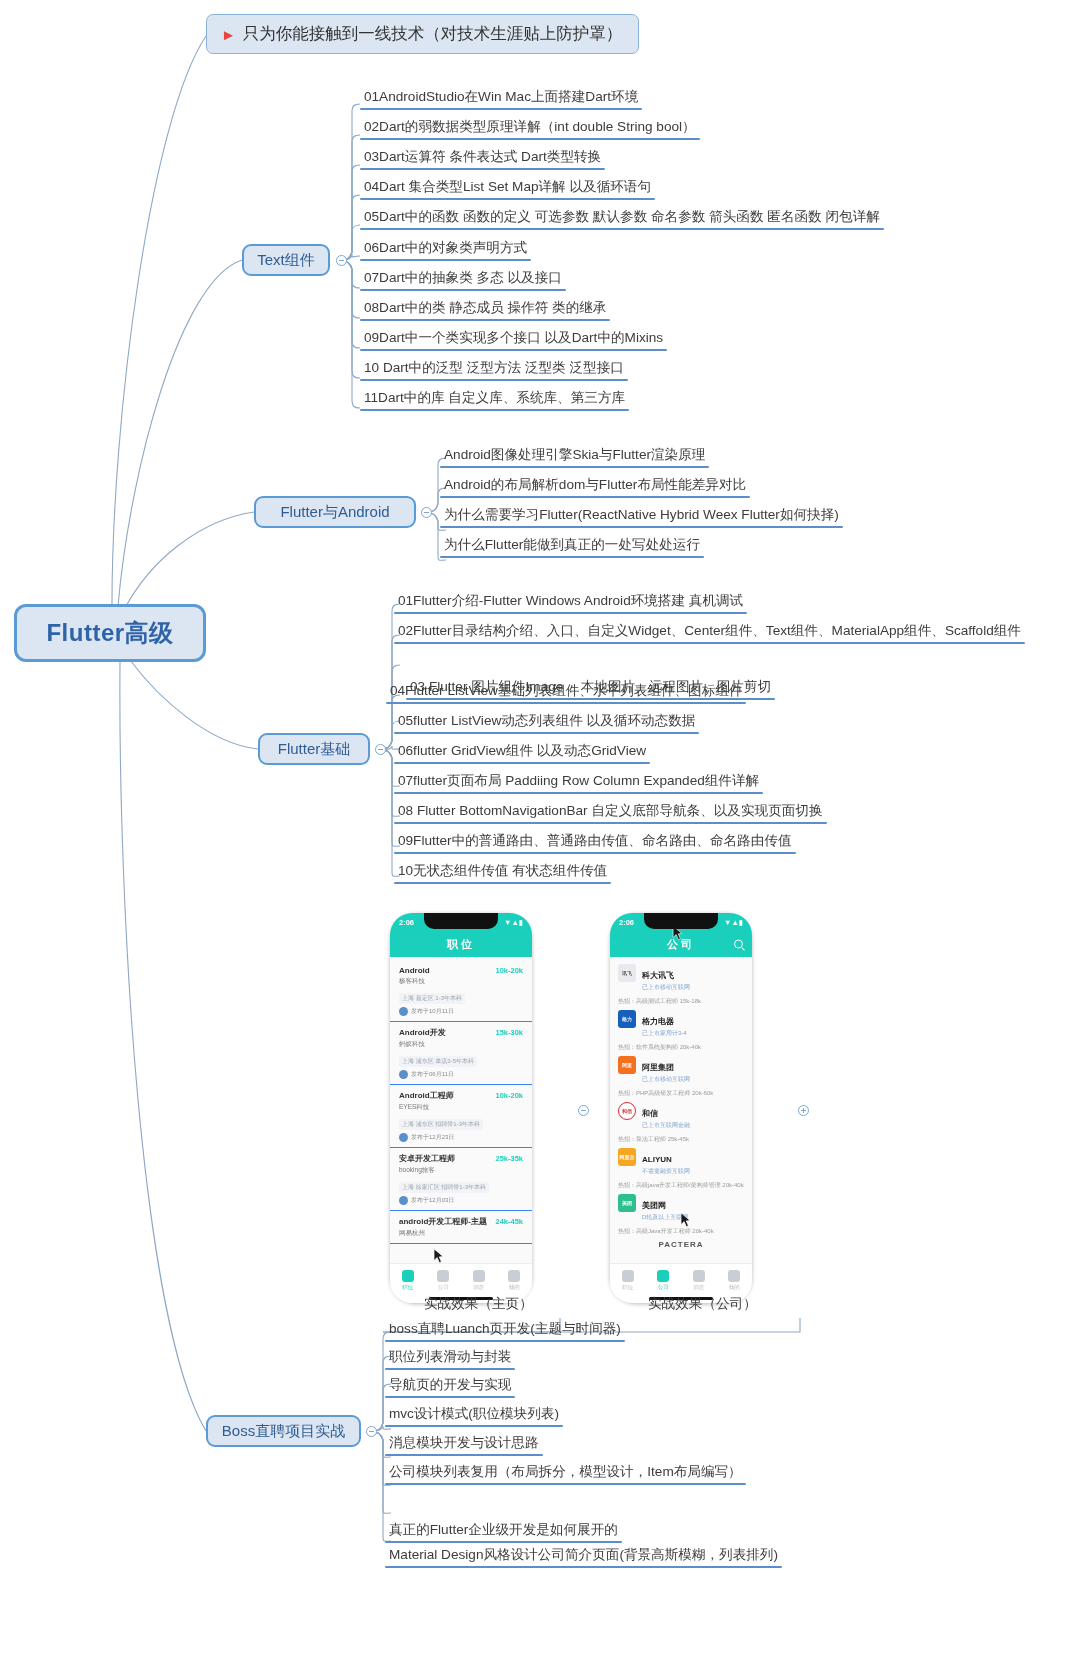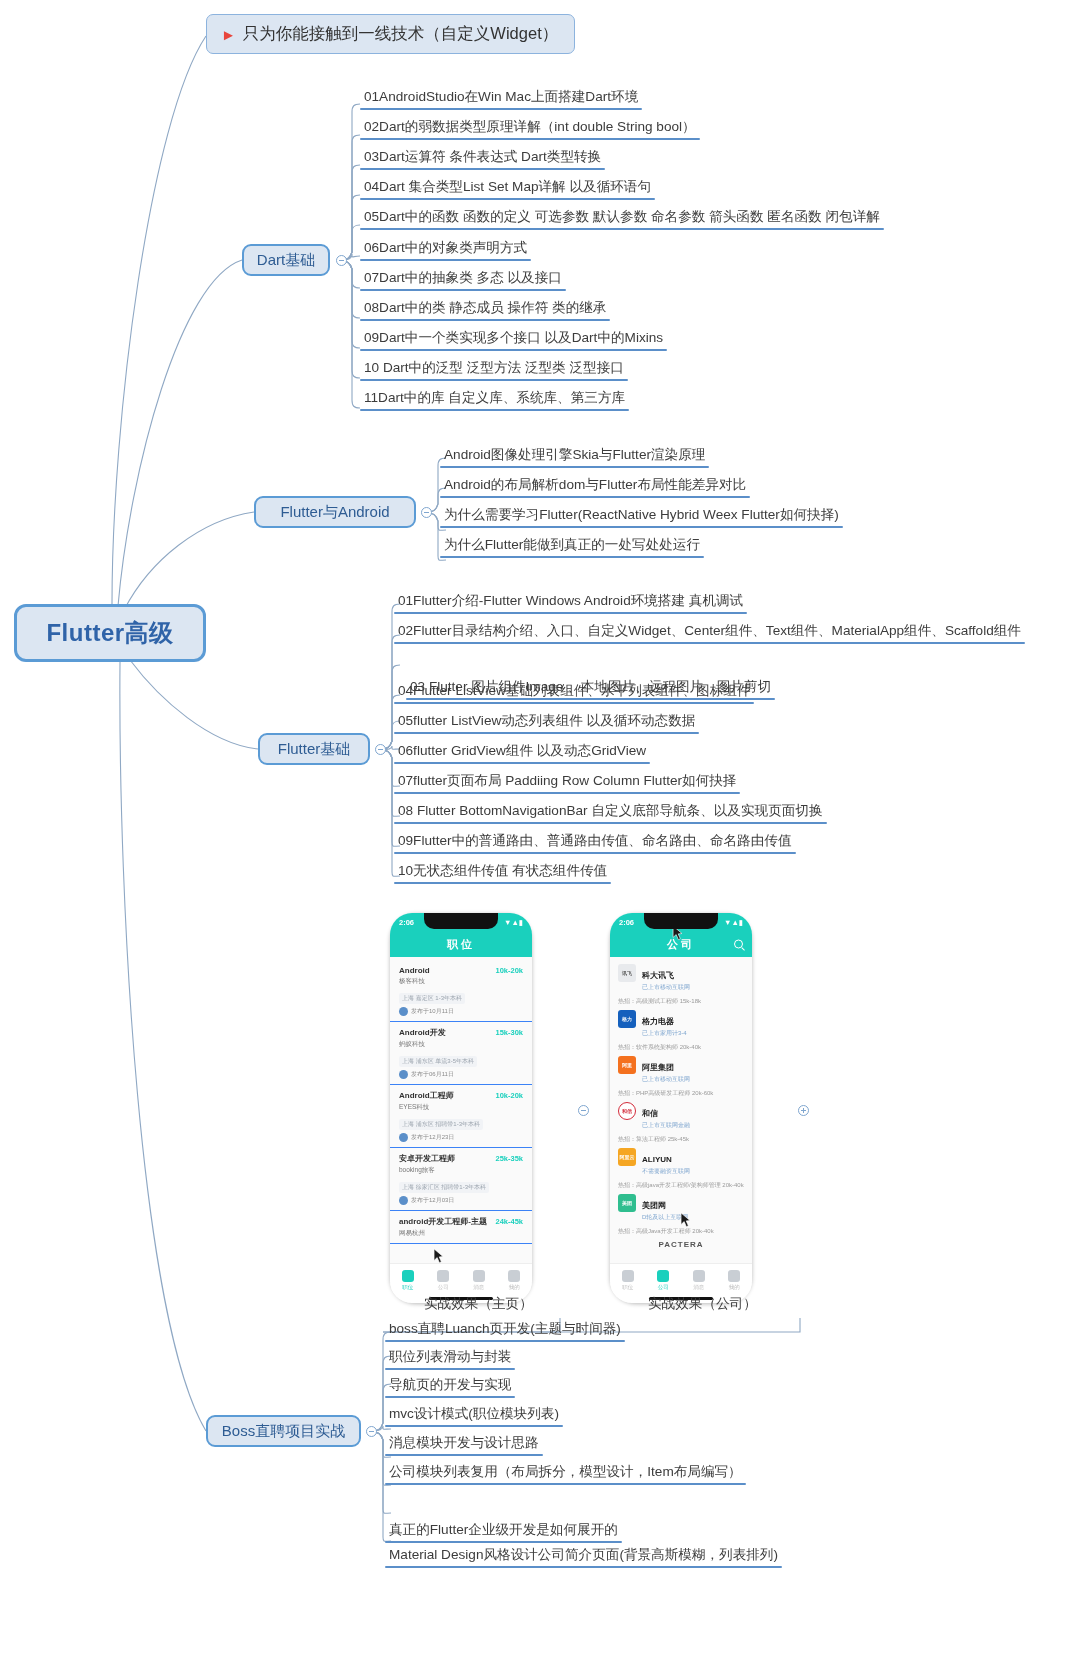--- a/index.html
+++ b/index.html
@@ -226,25 +226,25 @@
       <path d="M383,1332 L800,1332 L800,1318"></path>
     </g>
   </svg>
 
   <div class="node root">
     <span>Flutter高级</span>
   </div>
 
   <div class="banner">
     <span class="flag">►</span>
-    <span>只为你能接触到一线技术（自定义Widget）</span>
+    <span>只为你能接触到一线技术（对技术生涯贴上防护罩）</span>
   </div>
 
   <div class="node branch b-dart">
-    <span>Dart基础</span>
+    <span>Text组件</span>
   </div>
   <div class="toggle" style="left:336px;top:255px;"></div>
 
   <div class="node branch b-fa">
     <span>Flutter与Android</span>
   </div>
   <div class="toggle" style="left:421px;top:507px;"></div>
 
   <div class="node branch b-fbase">
     <span>Flutter基础</span>
@@ -269,24 +269,24 @@
   <div class="leaf" style="left:360px;top:389px;">11Dart中的库 自定义库、系统库、第三方库</div>
 
   <div class="leaf" style="left:440px;top:446px;">Android图像处理引擎Skia与Flutter渲染原理</div>
   <div class="leaf" style="left:440px;top:476px;">Android的布局解析dom与Flutter布局性能差异对比</div>
   <div class="leaf" style="left:440px;top:506px;">为什么需要学习Flutter(ReactNative Hybrid Weex Flutter如何抉择)</div>
   <div class="leaf" style="left:440px;top:536px;">为什么Flutter能做到真正的一处写处处运行</div>
 
   <div class="leaf" style="left:394px;top:592px;">01Flutter介绍-Flutter Windows Android环境搭建 真机调试</div>
   <div class="leaf" style="left:394px;top:622px;text-align:center;">02Flutter目录结构介绍、入口、自定义Widget、Center组件、Text组件、MaterialApp组件、Scaffold组件</div>
   <div class="leaf" style="left:406px;top:652px;margin-top:26px;">03 Flutter 图片组件Image 、本地图片、远程图片、图片剪切</div>
-  <div class="leaf" style="left:394px;top:682px;">04Flutter ListView基础列表组件、水平列表组件、图标组件</div>
+  <div class="leaf" style="left:386px;top:682px;">04Flutter ListView基础列表组件、水平列表组件、图标组件</div>
   <div class="leaf" style="left:394px;top:712px;">05flutter ListView动态列表组件 以及循环动态数据</div>
   <div class="leaf" style="left:394px;top:742px;">06flutter GridView组件 以及动态GridView</div>
-  <div class="leaf" style="left:394px;top:772px;">07flutter页面布局 Paddiing Row Column Flutter如何抉择</div>
+  <div class="leaf" style="left:394px;top:772px;">07flutter页面布局 Paddiing Row Column Expanded组件详解</div>
   <div class="leaf" style="left:394px;top:802px;">08 Flutter BottomNavigationBar 自定义底部导航条、以及实现页面切换</div>
   <div class="leaf" style="left:394px;top:832px;">09Flutter中的普通路由、普通路由传值、命名路由、命名路由传值</div>
   <div class="leaf" style="left:394px;top:862px;">10无状态组件传值 有状态组件传值</div>
 
   <div class="leaf" style="left:385px;top:1320px;">boss直聘Luanch页开发(主题与时间器)</div>
   <div class="leaf" style="left:385px;top:1348px;">职位列表滑动与封装</div>
   <div class="leaf" style="left:385px;top:1376px;">导航页的开发与实现</div>
   <div class="leaf" style="left:385px;top:1405px;">mvc设计模式(职位模块列表)</div>
   <div class="leaf" style="left:385px;top:1434px;">消息模块开发与设计思路</div>
   <div class="leaf" style="left:385px;top:1463px;">公司模块列表复用（布局拆分，模型设计，Item布局编写）</div>

